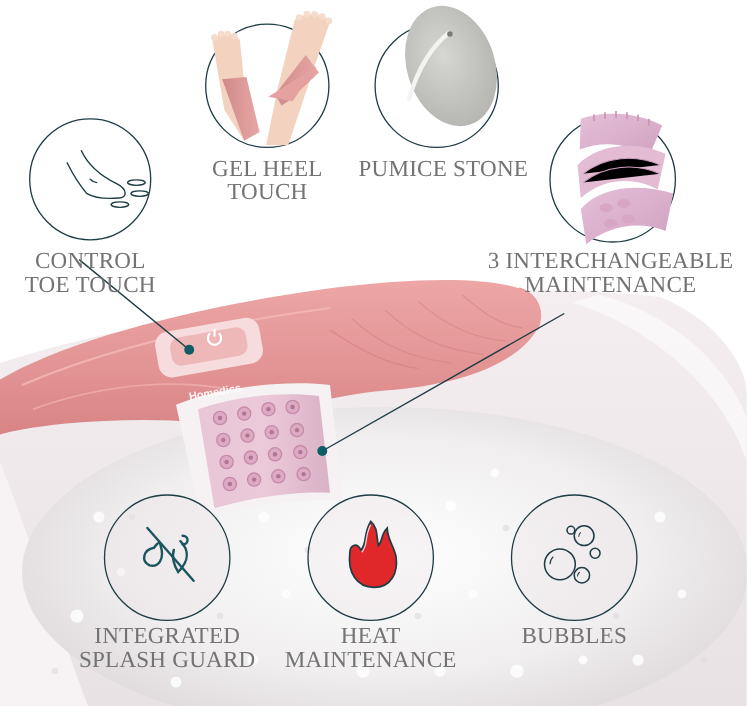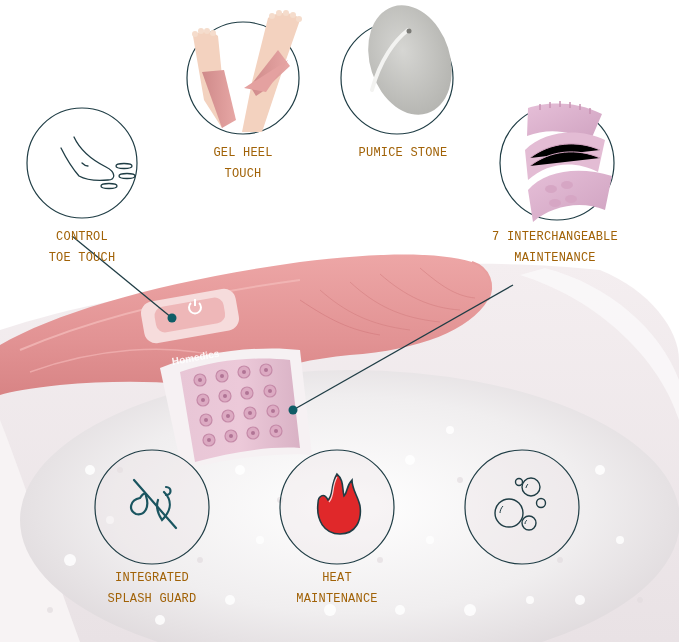--- a/index.html
+++ b/index.html
@@ -2,23 +2,23 @@
 <html><head>
 <meta charset="utf-8">
 <style>
   * { box-sizing: border-box; margin: 0; padding: 0; }
   html, body { width: 679px; height: 642px; overflow: hidden; background: #ffffff; }
   body { position: relative; font-family: "Liberation Sans", "DejaVu Sans", sans-serif; }
   .stage { position: absolute; left: 0; top: 0; width: 679px; height: 642px; overflow: hidden; background: #ffffff; }
   svg.scene { position: absolute; left: 0; top: 0; }
   .label {
     position: absolute;
-    color: #a16207;
-    font-family: Liberation Mono, monospace;
-    font-size: 12px;
+    color: #737373;
+    font-family: Liberation Serif, serif;
+    font-size: 21px;
     letter-spacing: 0.2px;
     line-height: 21px;
     text-align: center;
     white-space: nowrap;
     transform: translateX(-50%);
   }
   .label span { display: block; }
   .brand {
     position: absolute;
     font-family: "Liberation Sans", "DejaVu Sans", sans-serif;
@@ -300,28 +300,29 @@
     <span>TOE TOUCH</span>
   </div>
   <div class="label" style="left:243px; top:143px;">
     <span>GEL HEEL</span>
     <span>TOUCH</span>
   </div>
   <div class="label" style="left:403px; top:143px;">
     <span>PUMICE STONE</span>
   </div>
   <div class="label" style="left:555px; top:227px;">
-    <span>7 INTERCHANGEABLE</span>
+    <span>3 INTERCHANGEABLE</span>
     <span>MAINTENANCE</span>
   </div>
 
   <div class="label" style="left:337px; top:568px;">
     <span>HEAT</span>
     <span>MAINTENANCE</span>
   </div>
   <div class="label" style="left:152px; top:568px;">
     <span>INTEGRATED</span>
     <span>SPLASH GUARD</span>
   </div>
   <div class="label" style="left:522px; top:568px;">
+    <span>BUBBLES</span>
   </div>
 
 </div>
 
 </body></html>

